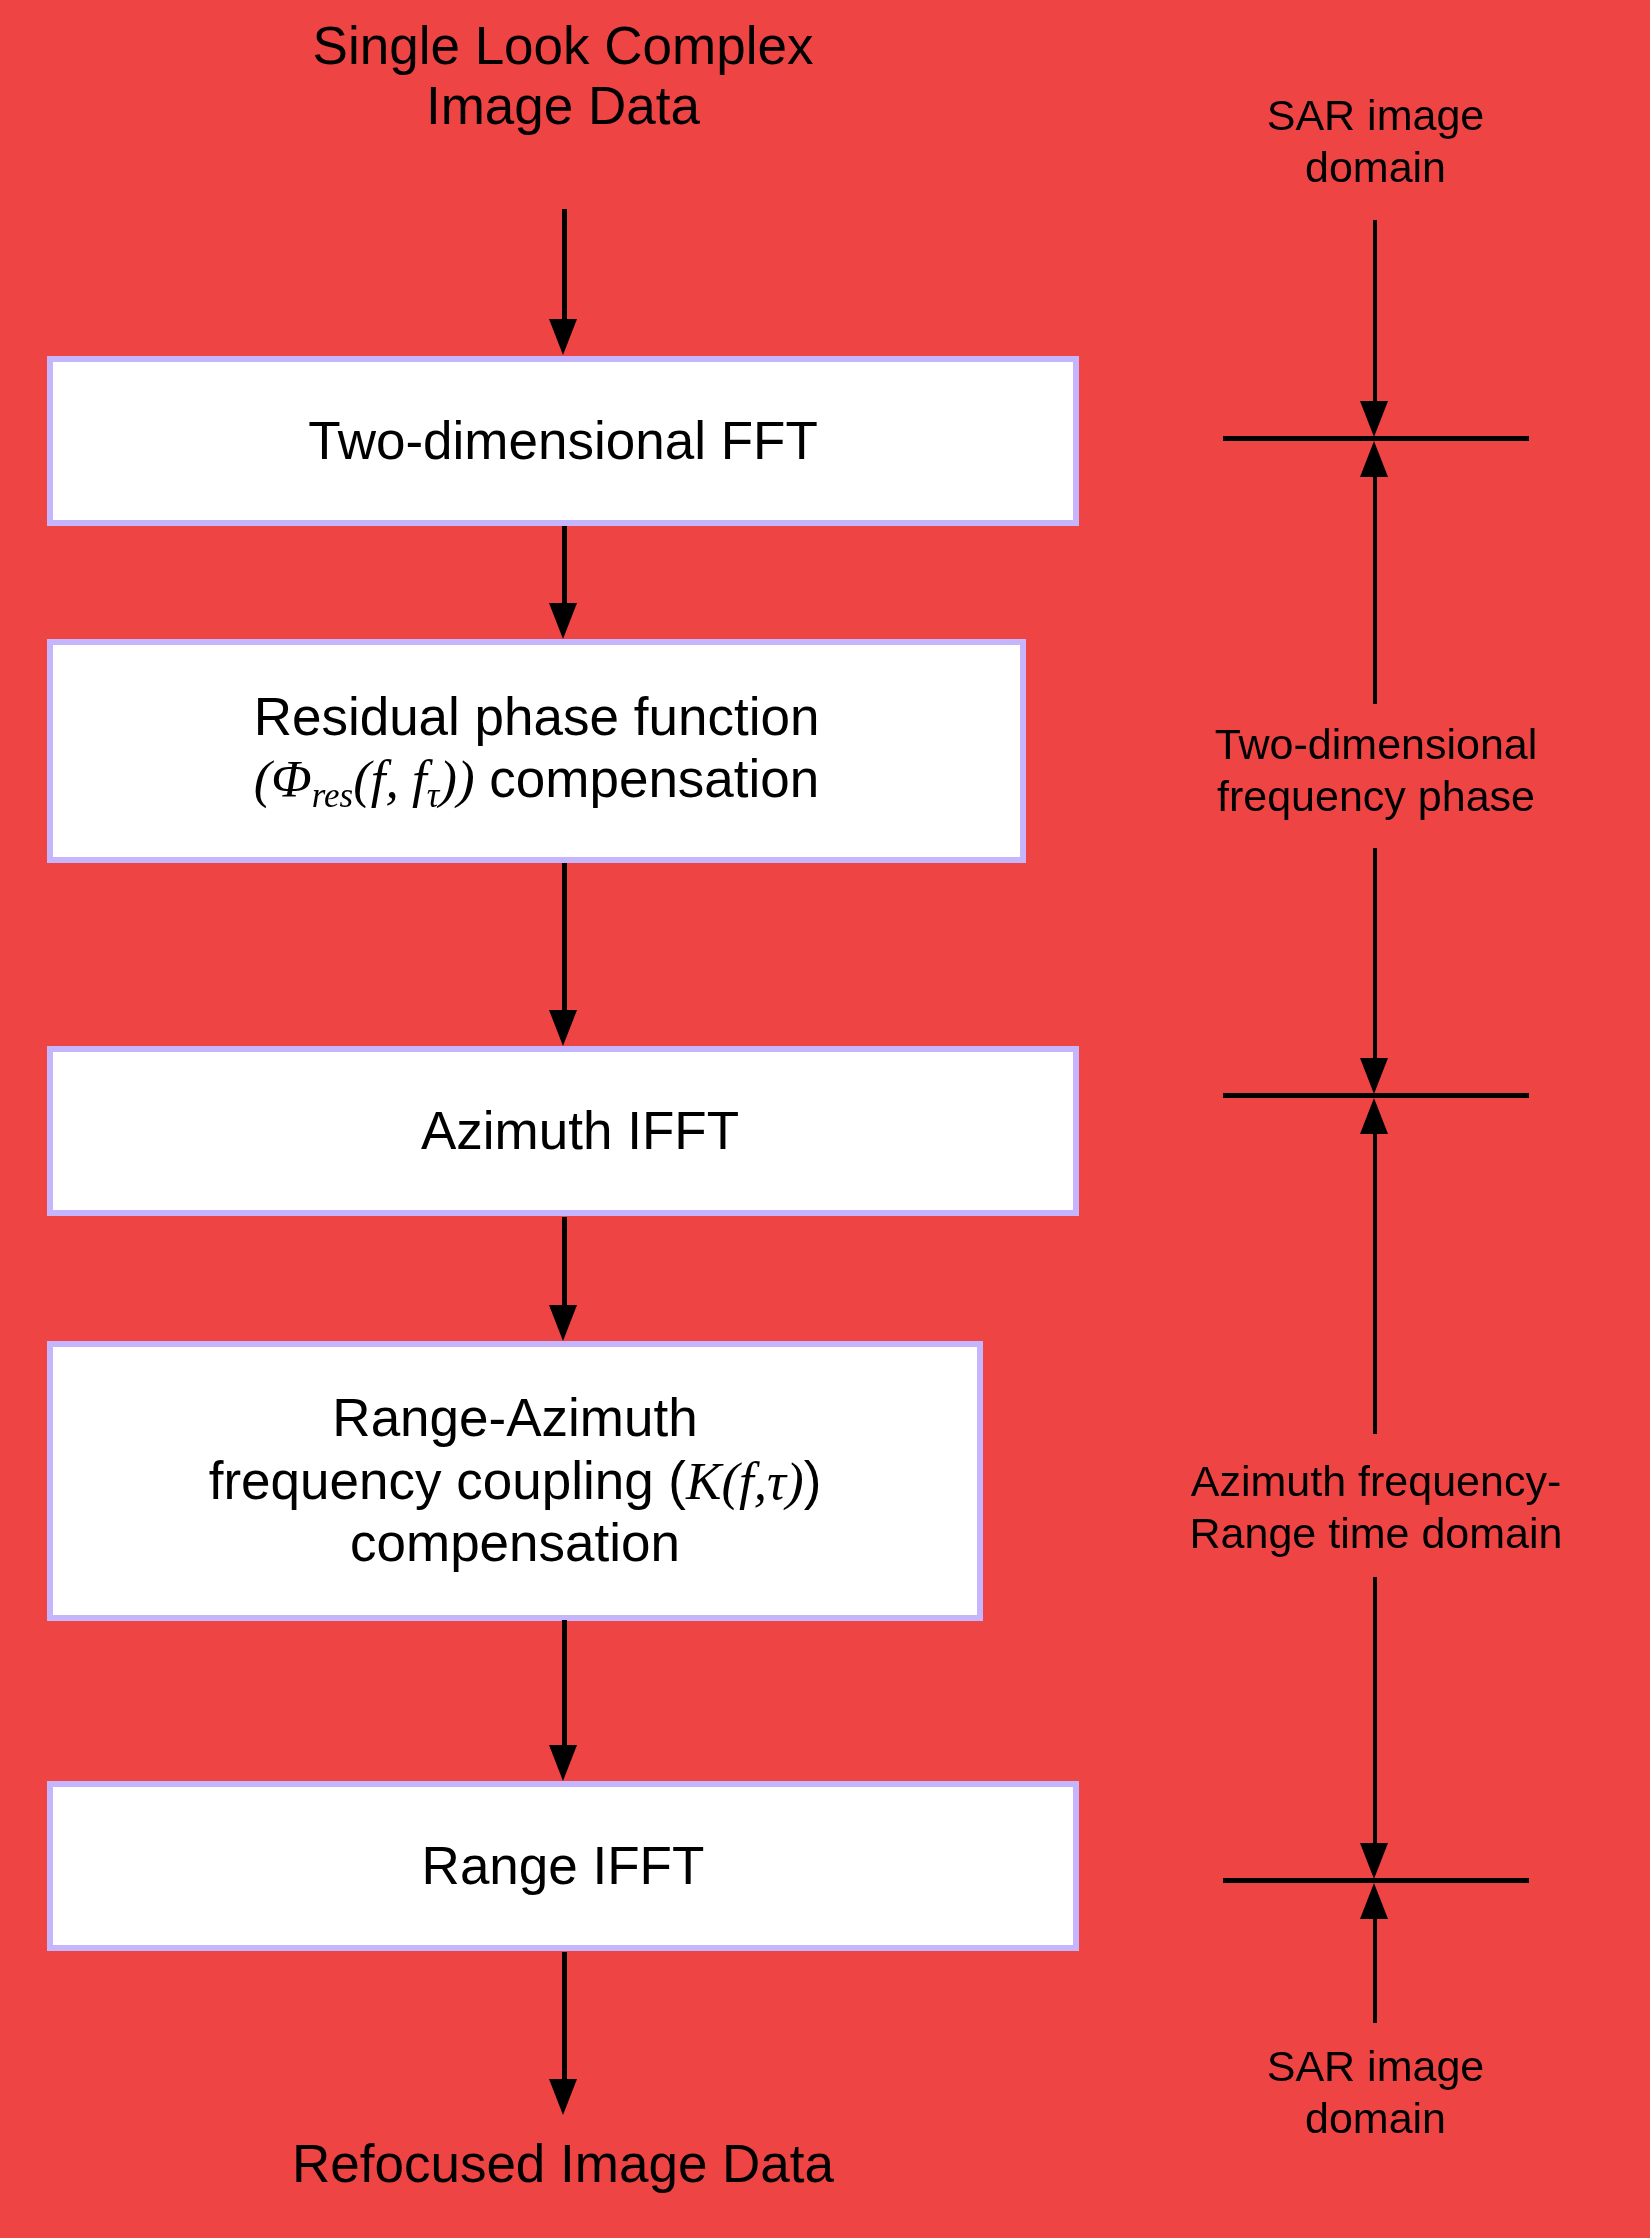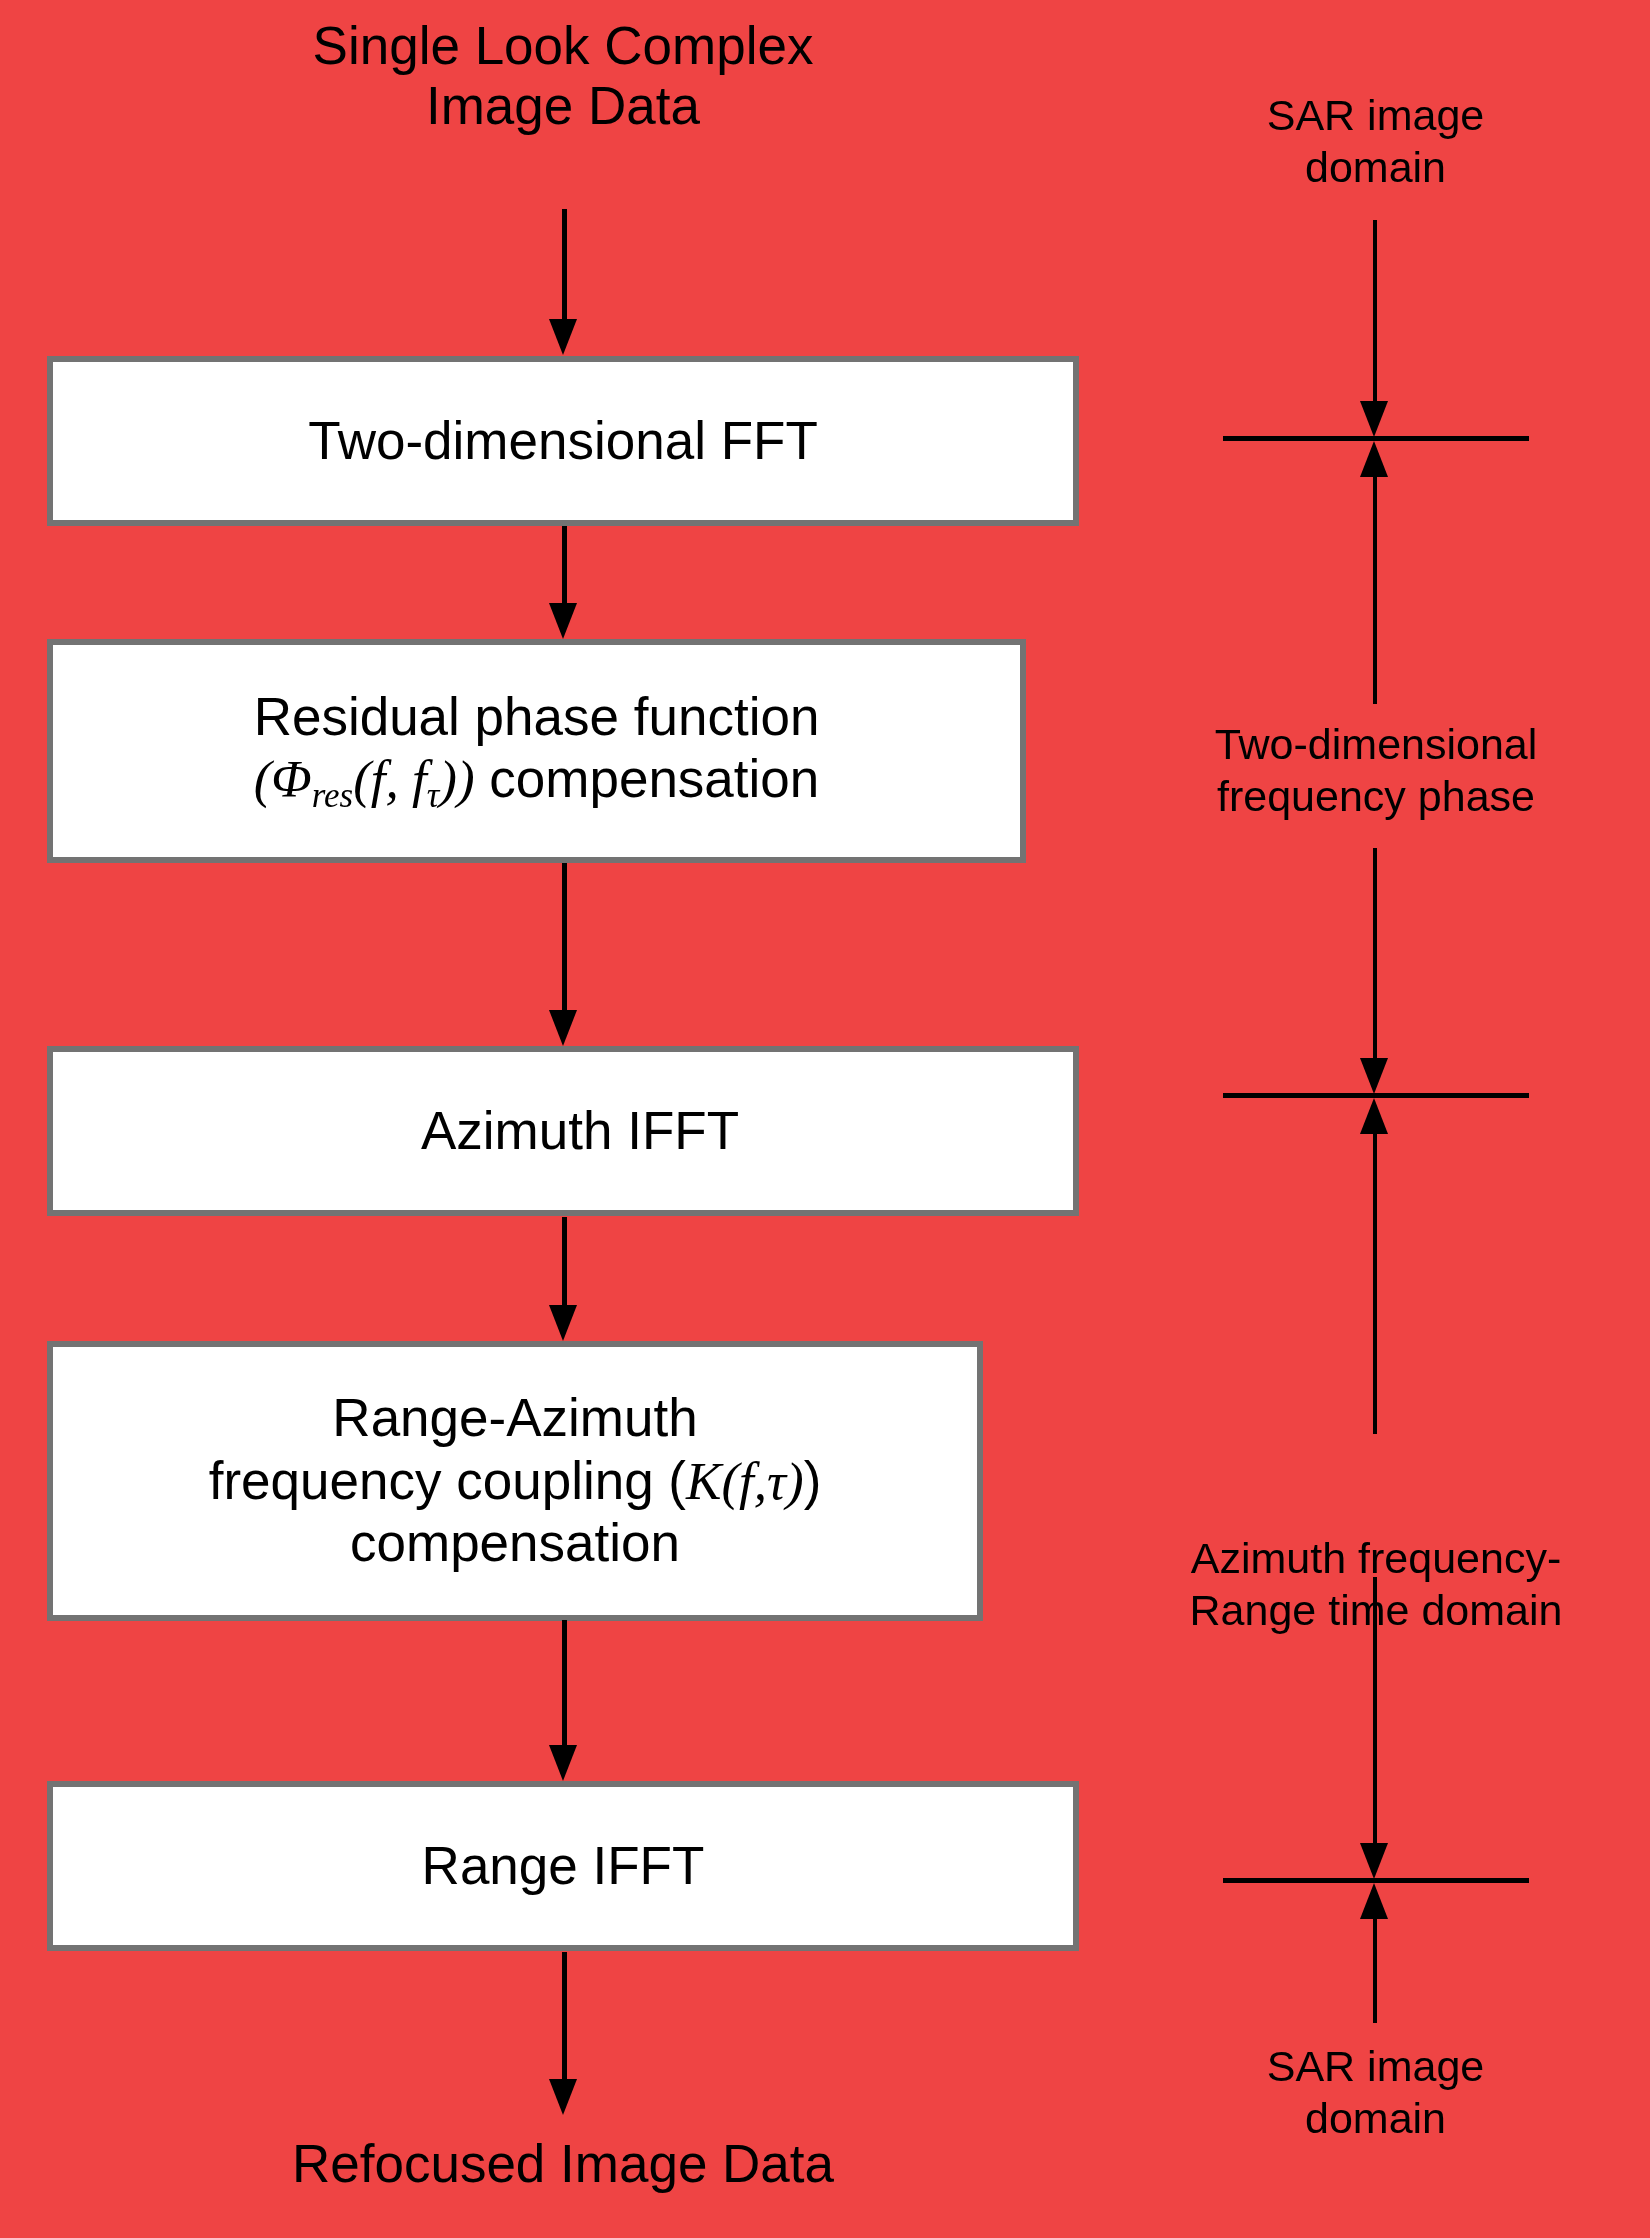--- a/index.html
+++ b/index.html
@@ -23,21 +23,21 @@
     position: absolute;
     text-align: center;
     font-size: 53px;
     line-height: 1.15;
     color: #000;
     white-space: pre-line;
     font-weight: 400;
   }
   .proc-box {
     position: absolute;
-    border: 6px solid #737373;
+    border: 6px solid #c4b5fd;
     background: #fff;
     box-sizing: border-box;
     display: flex;
     align-items: center;
     justify-content: center;
   }
   .proc-label {
     text-align: center;
     font-size: 53px;
     line-height: 1.18;
@@ -192,21 +192,21 @@
 frequency phase</div>
 
   <div class="domain-line-v" style="left:1373px; top:848px; height:211px;"></div>
   <div class="domain-head-down" style="left:1360px; top:1058px;"></div>
 
   <div class="domain-divider" style="left:1223px; top:1093px; width:306px;"></div>
 
   <div class="domain-head-up" style="left:1360px; top:1098px;"></div>
   <div class="domain-line-v" style="left:1373px; top:1133px; height:301px;"></div>
 
-  <div class="domain-label" style="left:1102px; top:1533px; width:548px;">Azimuth frequency-
+  <div class="domain-label" style="left:1102px; top:1456px; width:548px;">Azimuth frequency-
 Range time domain</div>
 
   <div class="domain-line-v" style="left:1373px; top:1577px; height:267px;"></div>
   <div class="domain-head-down" style="left:1360px; top:1843px;"></div>
 
   <div class="domain-divider" style="left:1223px; top:1878px; width:306px;"></div>
 
   <div class="domain-head-up" style="left:1360px; top:1883px;"></div>
   <div class="domain-line-v" style="left:1373px; top:1918px; height:105px;"></div>
 

